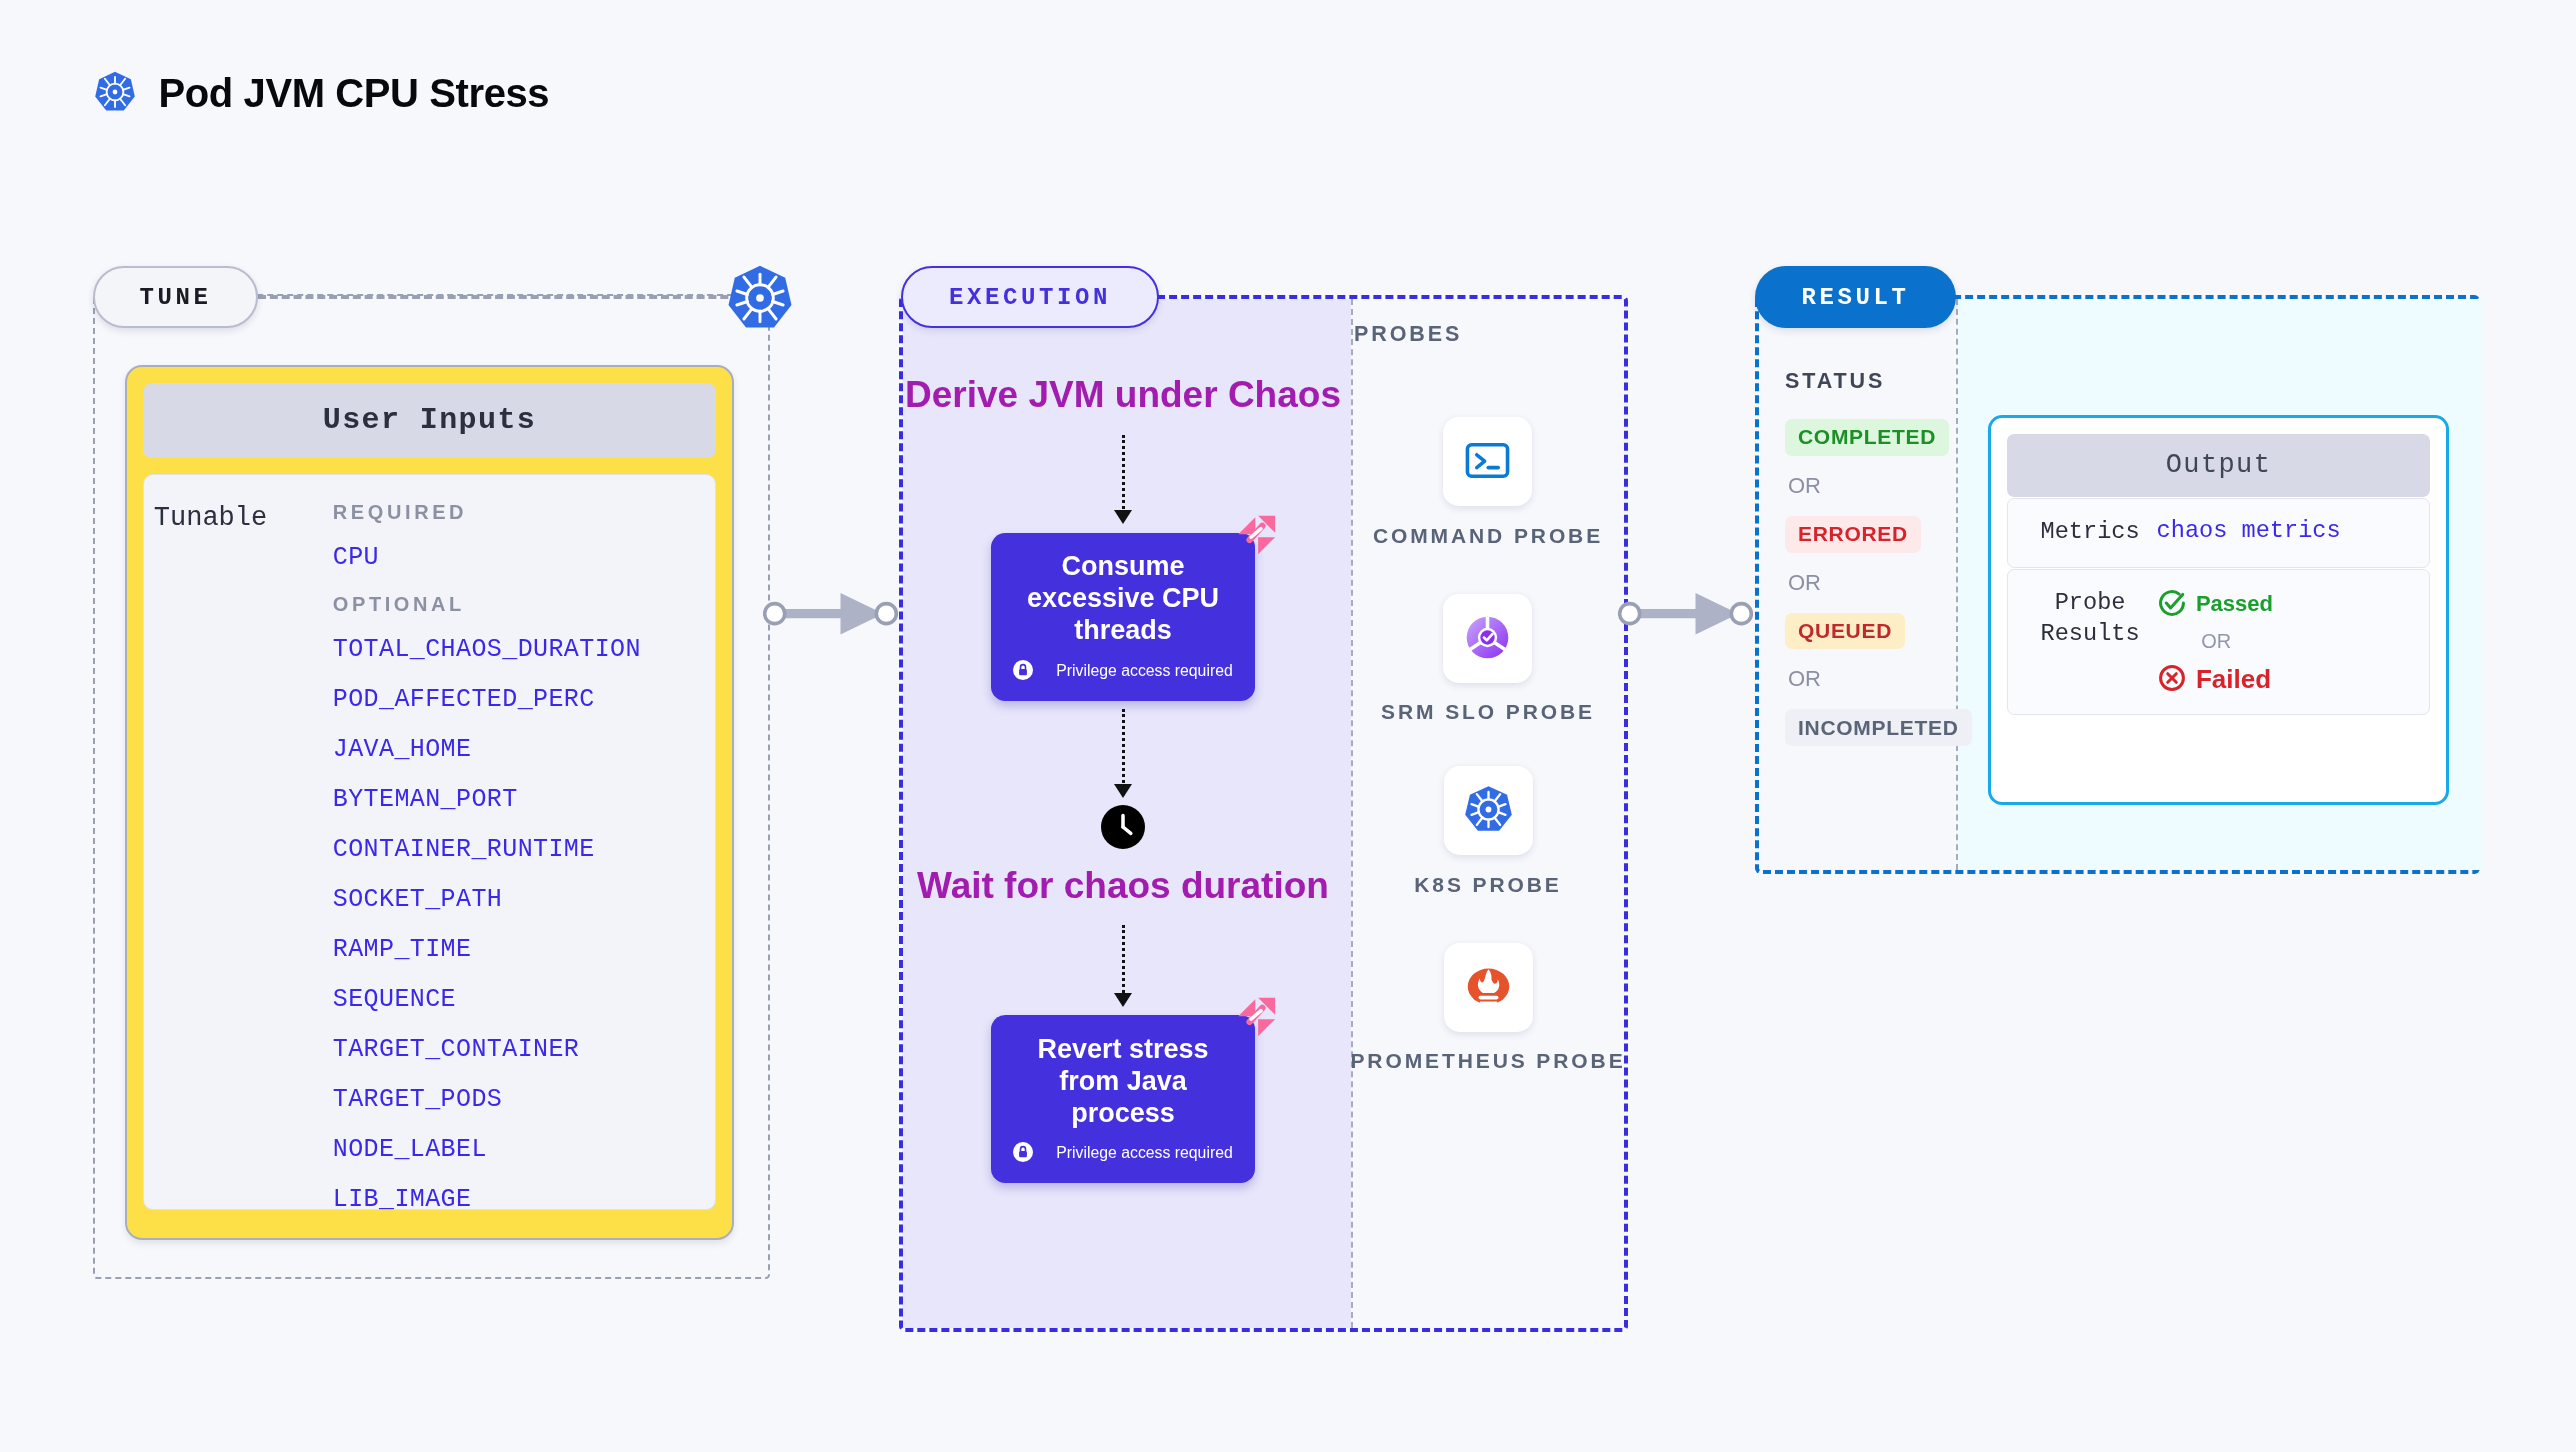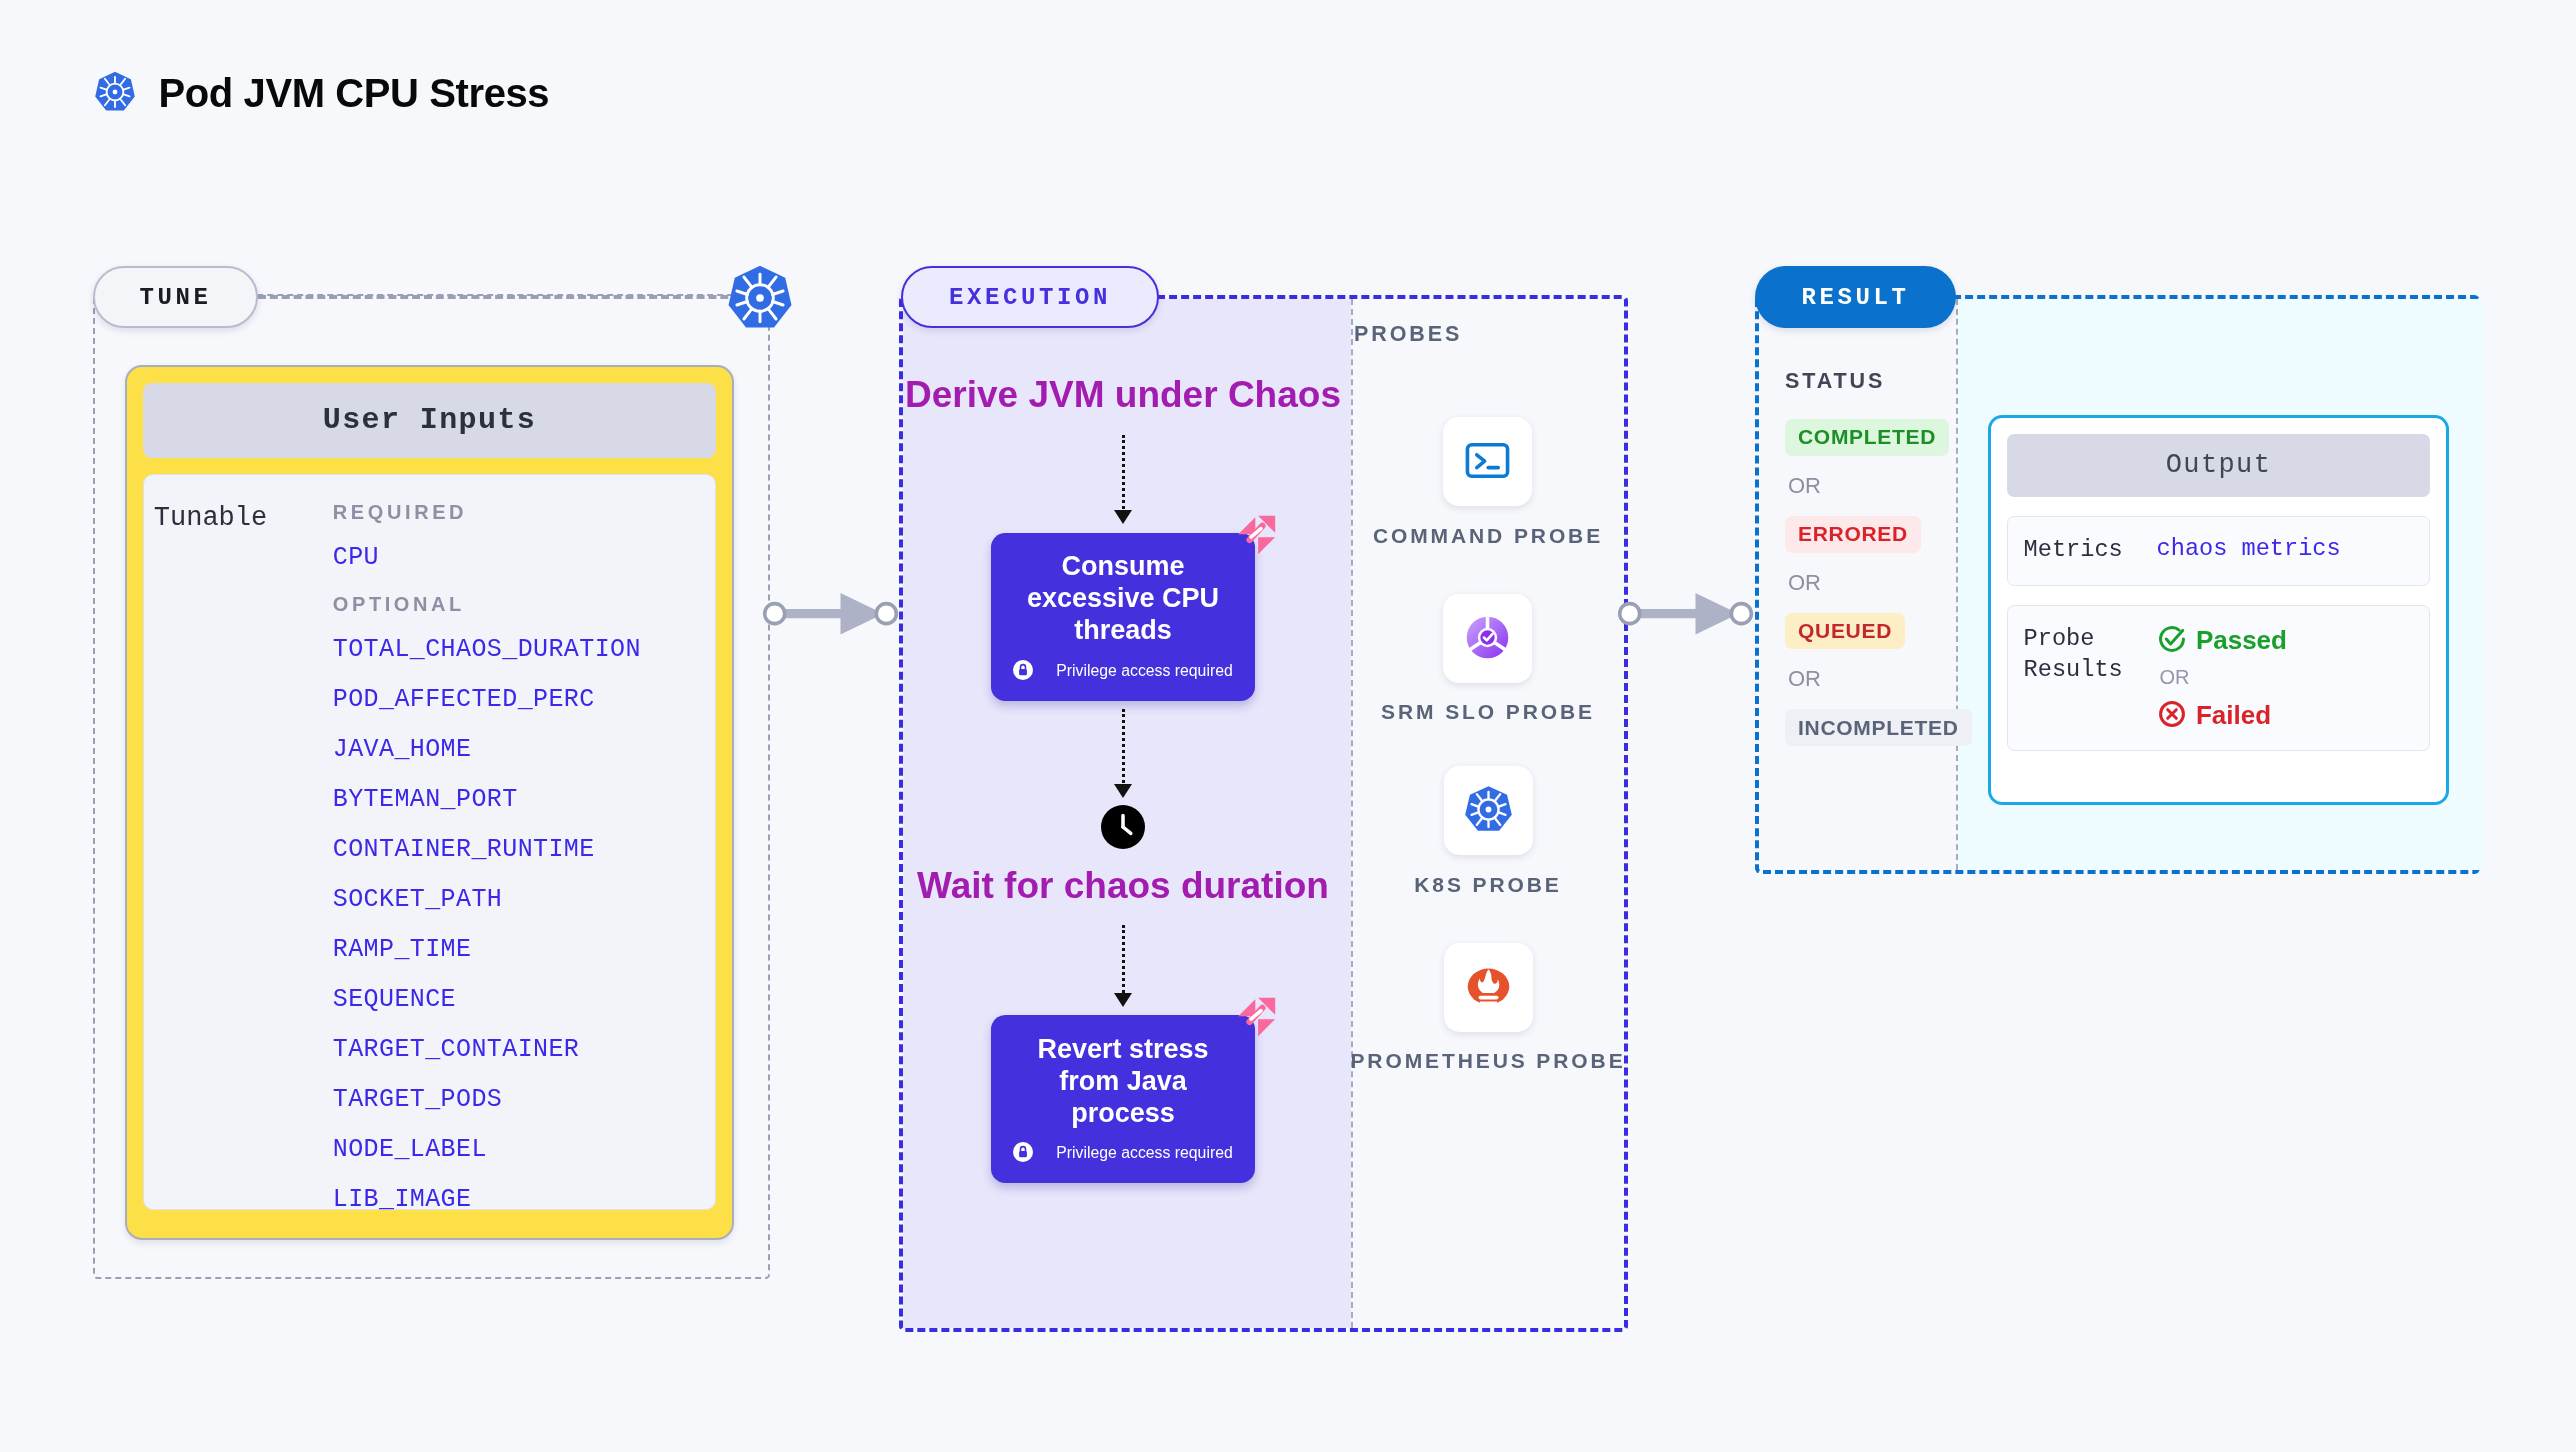--- a/index.html
+++ b/index.html
@@ -186,33 +186,33 @@
     background: #ffffff; border: 3.6px solid #19a8e8; border-radius: 14.3px;
     padding: 15.8px; z-index: 3;
   }
   #output-header {
     height: 63px; background: #d8d9e6; border-radius: 7.2px;
     display: flex; align-items: center; justify-content: center;
     font-family: "Liberation Mono", monospace; font-size: 27px;
     color: #3f4656; letter-spacing: 1.4px;
   }
   .out-row {
-    margin-top: 19px; border: 1.4px solid #e3e5ee; border-radius: 7.2px;
-    background: #fafbfe; display: flex; padding: 18.6px 15.8px;
+    margin-top: 1px; border: 1.4px solid #e3e5ee; border-radius: 7.2px;
+    background: #fafbfe; display: flex; padding: 18.6px 15.8px; text-align: center;
   }
   .out-key {
     font-family: "Liberation Mono", monospace; font-size: 23.6px; color: #2b2f3e;
     width: 133px; flex: none; line-height: 1.3;
   }
   .out-val-metrics {
     font-family: "Liberation Mono", monospace; font-size: 23.6px; color: #3b28e8;
   }
   .probe-res-col { display: flex; flex-direction: column; }
   .res-line { display: flex; align-items: center; gap: 9.3px; }
-  .res-pass { font-size: 26px; font-weight: bold; color: #18a02a; }
+  .res-pass { font-size: 22px; font-weight: bold; color: #18a02a; }
   .res-fail { font-size: 26px; font-weight: bold; color: #d8232a; }
   .res-or { font-size: 20px; color: #9098ab; margin: 10px 0 10px 2.9px; }
 </style>
 </head>
 <body>
 
 <div id="header">
   <div id="title-row">
     <span>
       <svg width="44" height="44" viewBox="0 0 100 100">

